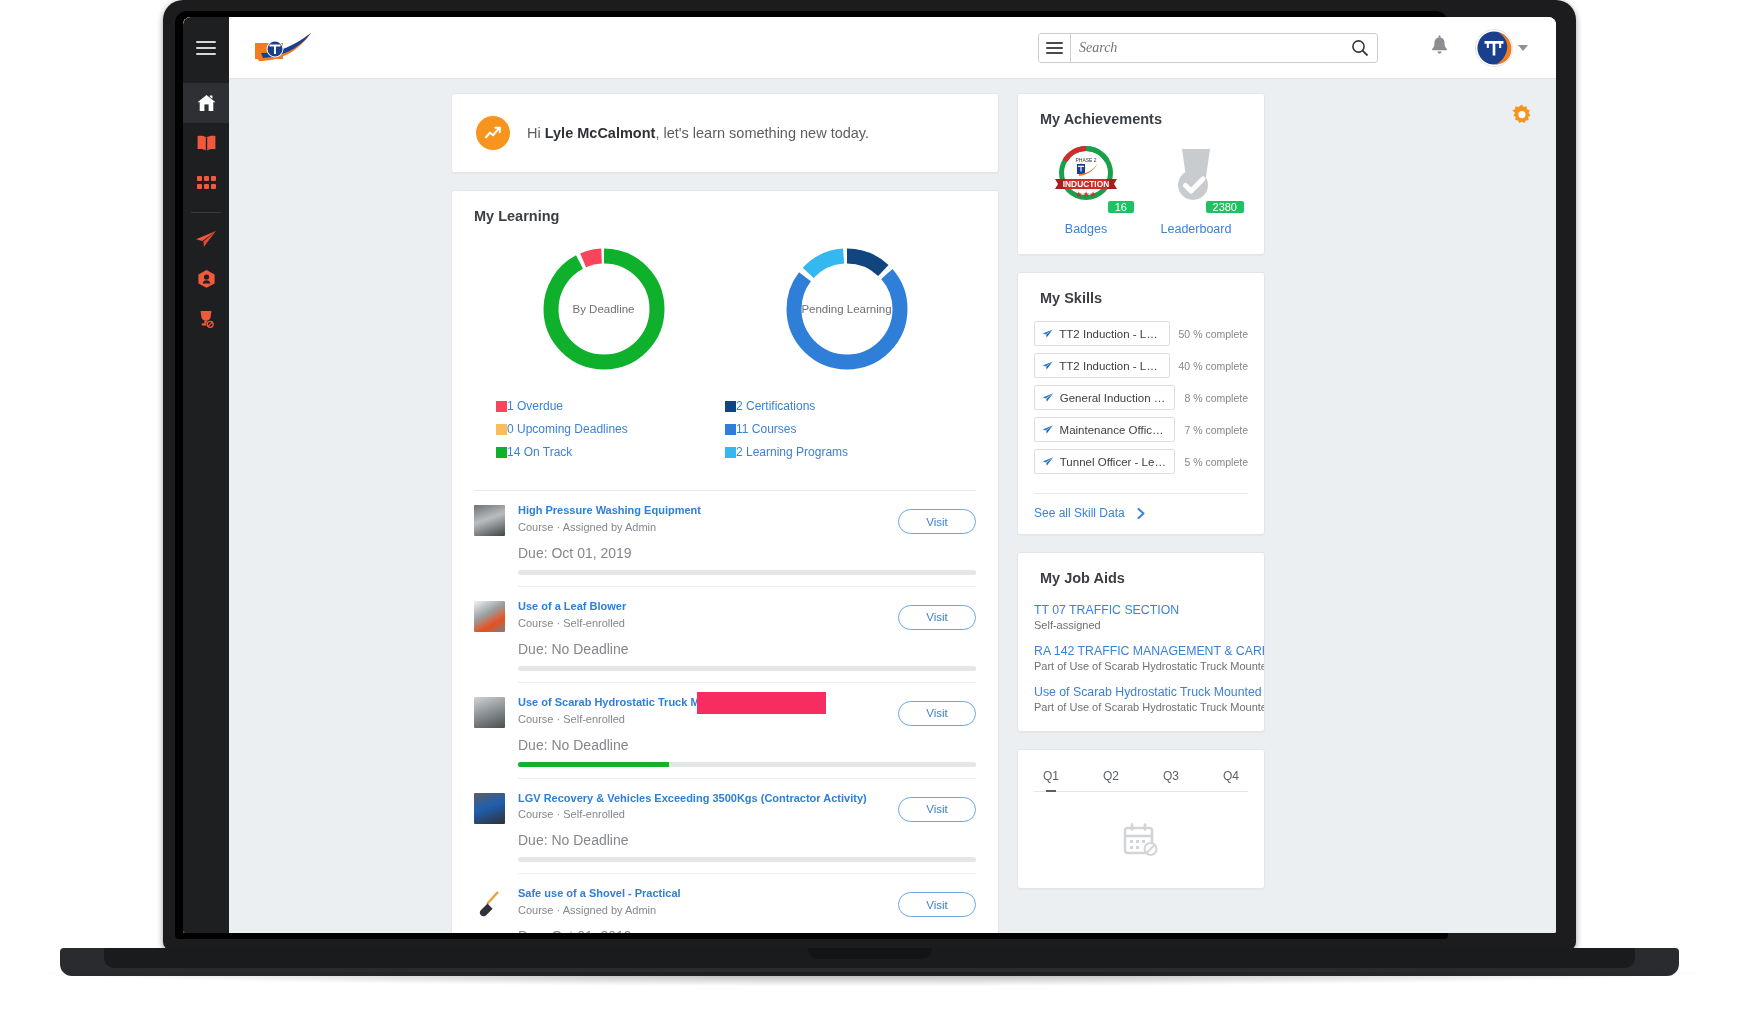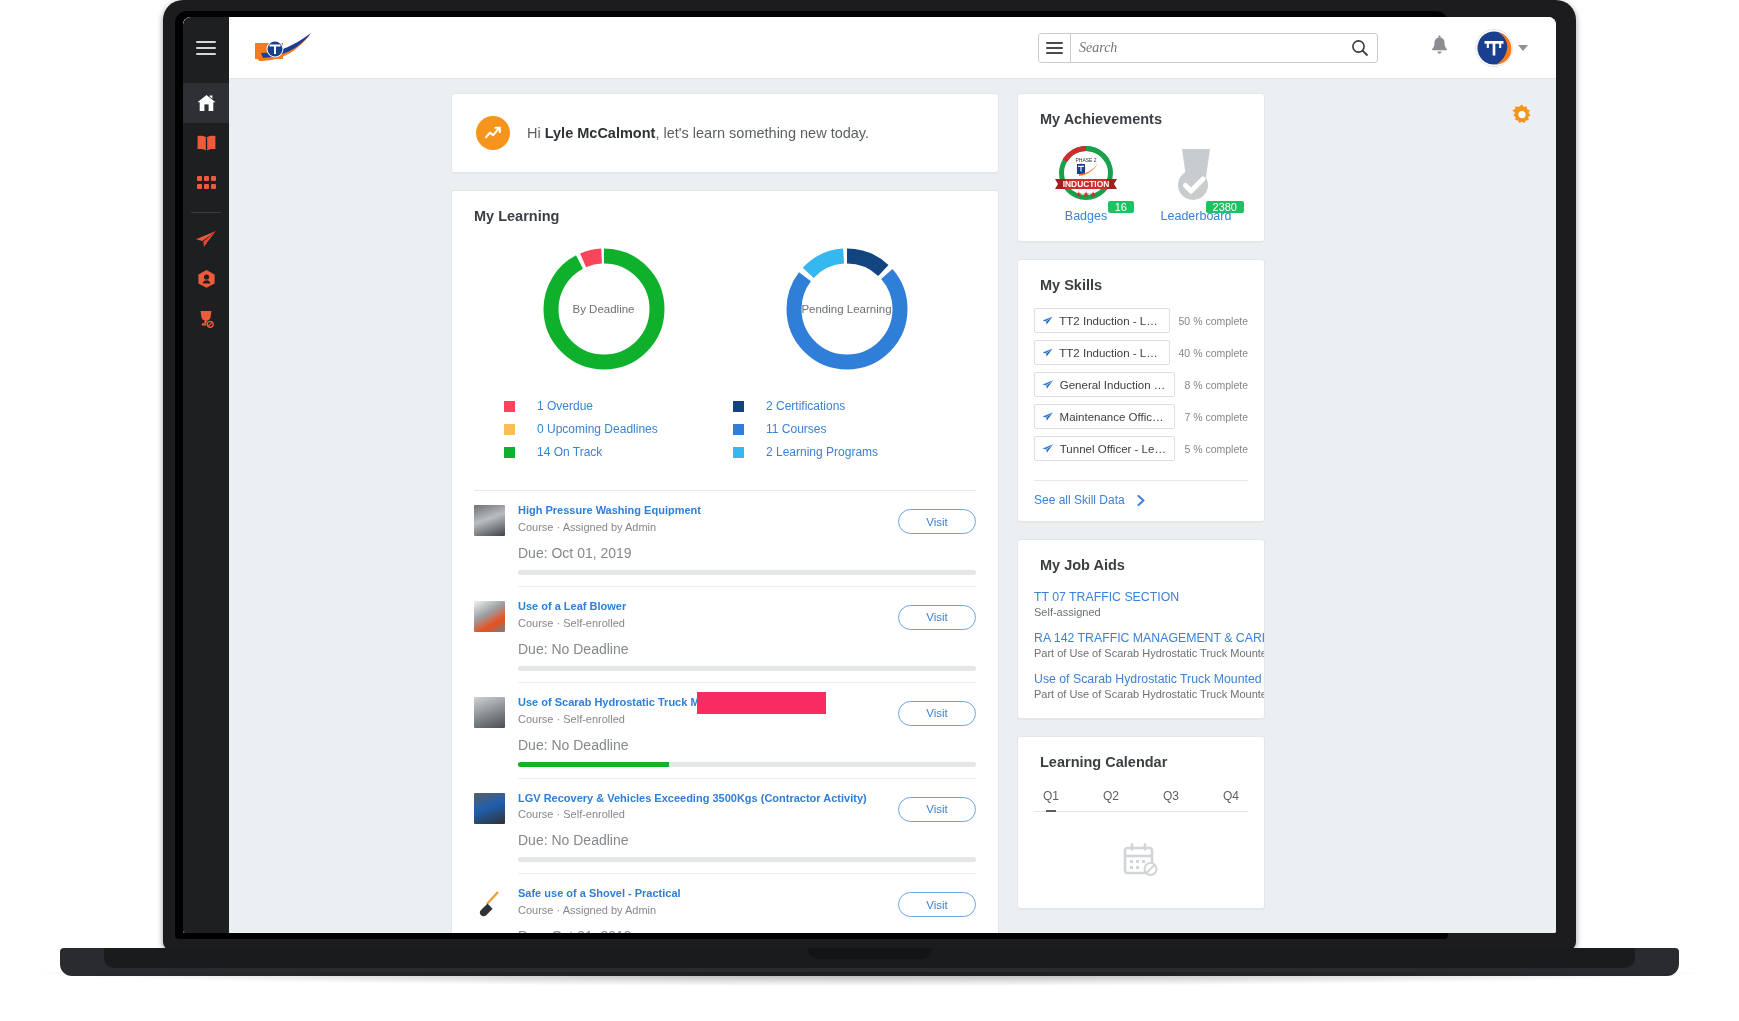--- a/index.html
+++ b/index.html
@@ -133,21 +133,21 @@
 
   .donuts { display:flex; justify-content:space-around; padding:18px 30px 4px; }
   .donut-box { position:relative; width:134px; height:134px; }
   .donut-label {
     position:absolute; inset:0; display:flex; align-items:center; justify-content:center;
     font-size:11.5px; color:#6d7175; text-align:center;
   }
 
   .legends { display:flex; padding:10px 44px 22px; }
   .legend-col { flex:1; }
-  .legend-row { display:flex; align-items:center; gap:22px; margin:9px 8px; cursor:pointer; }
+  .legend-row { display:flex; align-items:center; gap:0; margin:9px 0; cursor:pointer; }
   .swatch { width:11px;height:11px;flex:0 0 11px; }
   .legend-txt { font-size:12px; color:#3b82d6; }
 
   .divline { height:1px; background:#e6e8ea; margin:0 22px; }
 
   
   .course { padding:12px 22px 0 22px; }
   .course-main { display:flex; align-items:flex-start; gap:13px; }
   .thumb {
     width:31px; height:31px; flex:0 0 31px; margin-top:2px;
@@ -172,21 +172,21 @@
   }
 
   
   .ach-body { display:flex; gap:18px; padding:16px 22px 18px; justify-content:flex-start; }
   .ach-item { width:96px; text-align:center; cursor:pointer; }
   .ach-art { height:66px; position:relative; display:flex; align-items:center; justify-content:center; }
   .ach-count {
     position:absolute; right:-2px; bottom:-4px; background:#1ec263; color:#fff;
     font-size:11px; padding:0 7px; border-radius:2px; min-width:26px;
   }
-  .ach-name { font-size:12.5px; color:#3b82d6; margin-top:0; }
+  .ach-name { font-size:12.5px; color:#3b82d6; margin-top:13px; }
 
   
   .skill-row { display:flex; align-items:center; gap:9px; margin:7px 0; }
   .skill-pill {
     flex:1 1 auto; min-width:0; height:25px; border:1px solid #dcdfe2; border-radius:2px;
     display:flex; align-items:center; gap:6px; padding:0 7px; background:#fff; cursor:pointer;
   }
   .skill-name {
     font-size:11.5px; color:#3d4145; white-space:nowrap; overflow:hidden; text-overflow:ellipsis;
   }
@@ -643,21 +643,20 @@
                       <div class="aid-sub">Part of Use of Scarab Hydrostatic Truck Mounted R…</div>
                     </div>
                     <div class="aid">
                       <div class="aid-title">Use of Scarab Hydrostatic Truck Mounted Roa</div>
                       <div class="aid-sub">Part of Use of Scarab Hydrostatic Truck Mounted R…</div>
                     </div>
                   </div>
                 </div>
 
                 <div class="card">
-                  <div class="card-title">Learning Calendar</div>
                   <div class="qtabs">
                     <div class="qtab active">Q1</div>
                     <div class="qtab">Q2</div>
                     <div class="qtab">Q3</div>
                     <div class="qtab">Q4</div>
                   </div>
                   <div class="cal-empty">
                     <svg width="36" height="34" viewBox="0 0 36 34">
                       <rect x="2" y="5" width="27" height="25" rx="2.5" fill="none" stroke="#d2d5d8" stroke-width="2.6"></rect>
                       <line x1="2" y1="13" x2="29" y2="13" stroke="#d2d5d8" stroke-width="2.6"></line>

